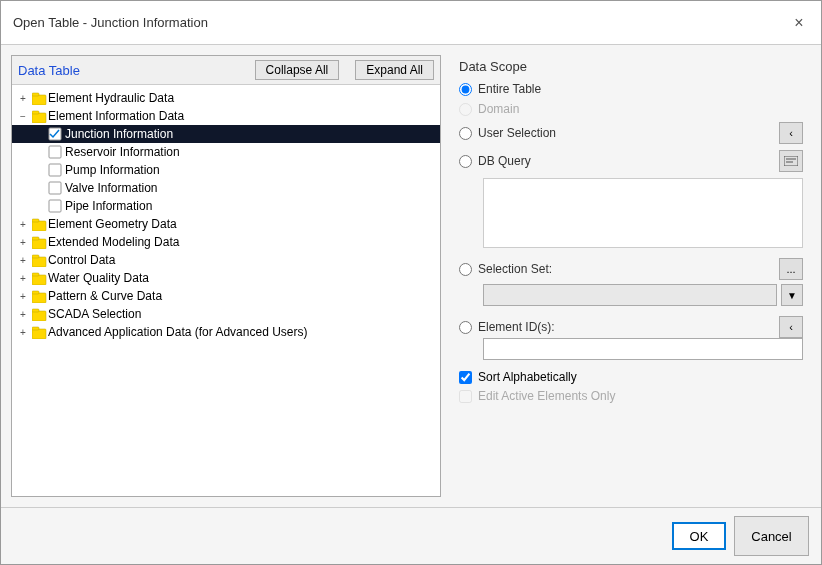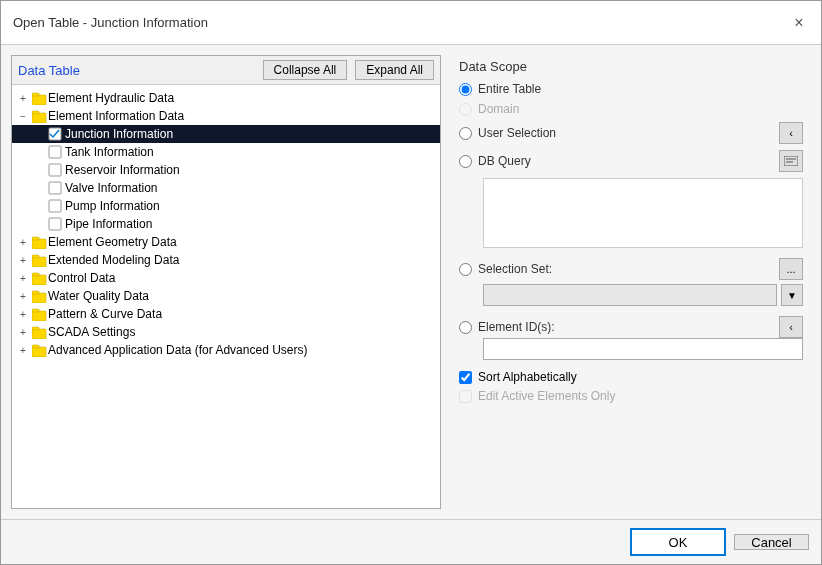--- a/index.html
+++ b/index.html
@@ -67,21 +67,21 @@
       padding: 4px 6px;
       background: #f0f0f0;
       border-bottom: 1px solid #ccc;
     }
     .left-panel-label {
       font-size: 13px;
       color: #1d4ed8;
     }
     .header-buttons {
       display: flex;
-      gap: 8px;
+      gap: 16px;
     }
     .btn-small {
       padding: 2px 10px;
       font-size: 12px;
       background: #e8e8e8;
       border: 1px solid #aaa;
       cursor: pointer;
     }
     .tree-container {
       flex: 1;
@@ -241,30 +241,30 @@
     .dialog-footer {
       display: flex;
       justify-content: flex-end;
       align-items: center;
       padding: 8px 12px;
       border-top: 1px solid #ccc;
       background: #f5f5f5;
       gap: 8px;
     }
     .btn-ok {
-      width: 96px;
+      width: 54px;
       height: 28px;
       background: #fff;
       border: 2px solid #0078d7;
       cursor: pointer;
       font-size: 13px;
     }
     .btn-cancel {
       width: 75px;
-      height: 16px;
+      height: 40px;
       background: #e8e8e8;
       border: 1px solid #aaa;
       cursor: pointer;
       font-size: 13px;
     }
 
     
     .folder-svg { display: inline-block; }
   </style>
 </head>
@@ -309,57 +309,50 @@
 
         <div class="tree-item indent-1 selected">
           <span class="expander"></span>
           <svg width="14" height="14" style="margin-right:3px;">
             <rect x="1" y="1" width="12" height="12" rx="1" fill="#fff" stroke="#999" stroke-width="1"></rect>
             <polyline points="2,7 5,10 11,3" fill="none" stroke="#0078d7" stroke-width="1.5"></polyline>
           </svg>
           <span class="item-label">Junction Information</span>
         </div>
 
+
         <div class="tree-item indent-1">
           <span class="expander"></span>
           <svg width="14" height="14" style="margin-right:3px;">
             <rect x="1" y="1" width="12" height="12" rx="1" fill="#fff" stroke="#999" stroke-width="1"></rect>
           </svg>
-          <span class="item-label">Tank Information</span>
+          <span class="item-label">Reservoir Information</span>
         </div>
 
         <div class="tree-item indent-1">
           <span class="expander"></span>
           <svg width="14" height="14" style="margin-right:3px;">
             <rect x="1" y="1" width="12" height="12" rx="1" fill="#fff" stroke="#999" stroke-width="1"></rect>
           </svg>
-          <span class="item-label">Reservoir Information</span>
+          <span class="item-label">Pump Information</span>
         </div>
 
         <div class="tree-item indent-1">
           <span class="expander"></span>
           <svg width="14" height="14" style="margin-right:3px;">
             <rect x="1" y="1" width="12" height="12" rx="1" fill="#fff" stroke="#999" stroke-width="1"></rect>
           </svg>
           <span class="item-label">Valve Information</span>
         </div>
 
         <div class="tree-item indent-1">
           <span class="expander"></span>
           <svg width="14" height="14" style="margin-right:3px;">
             <rect x="1" y="1" width="12" height="12" rx="1" fill="#fff" stroke="#999" stroke-width="1"></rect>
           </svg>
-          <span class="item-label">Pump Information</span>
-        </div>
-
-        <div class="tree-item indent-1">
-          <span class="expander"></span>
-          <svg width="14" height="14" style="margin-right:3px;">
-            <rect x="1" y="1" width="12" height="12" rx="1" fill="#fff" stroke="#999" stroke-width="1"></rect>
-          </svg>
           <span class="item-label">Pipe Information</span>
         </div>
 
         <div class="tree-item indent-0">
           <span class="expander">+</span>
           <svg class="folder-svg" width="16" height="14">
             <rect x="0" y="4" width="14" height="10" rx="1" fill="#FFD700" stroke="#B8A000" stroke-width="0.5"></rect>
             <rect x="0" y="2" width="7" height="3" rx="1" fill="#FFD700" stroke="#B8A000" stroke-width="0.5"></rect>
           </svg>
           <span class="item-label">Element Geometry Data</span>
@@ -400,21 +393,21 @@
           </svg>
           <span class="item-label">Pattern &amp; Curve Data</span>
         </div>
 
         <div class="tree-item indent-0">
           <span class="expander">+</span>
           <svg class="folder-svg" width="16" height="14">
             <rect x="0" y="4" width="14" height="10" rx="1" fill="#FFD700" stroke="#B8A000" stroke-width="0.5"></rect>
             <rect x="0" y="2" width="7" height="3" rx="1" fill="#FFD700" stroke="#B8A000" stroke-width="0.5"></rect>
           </svg>
-          <span class="item-label">SCADA Settings</span>
+          <span class="item-label">SCADA Selection</span>
         </div>
 
         <div class="tree-item indent-0">
           <span class="expander">+</span>
           <svg class="folder-svg" width="16" height="14">
             <rect x="0" y="4" width="14" height="10" rx="1" fill="#FFD700" stroke="#B8A000" stroke-width="0.5"></rect>
             <rect x="0" y="2" width="7" height="3" rx="1" fill="#FFD700" stroke="#B8A000" stroke-width="0.5"></rect>
           </svg>
           <span class="item-label">Advanced Application Data (for Advanced Users)</span>
         </div>

